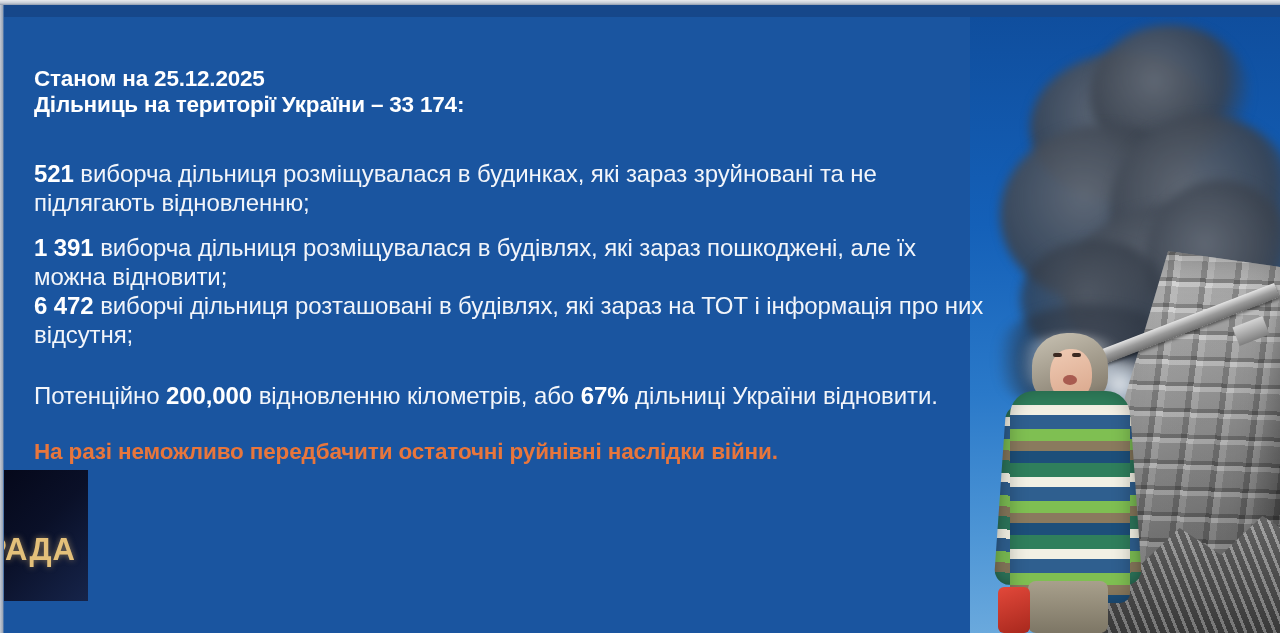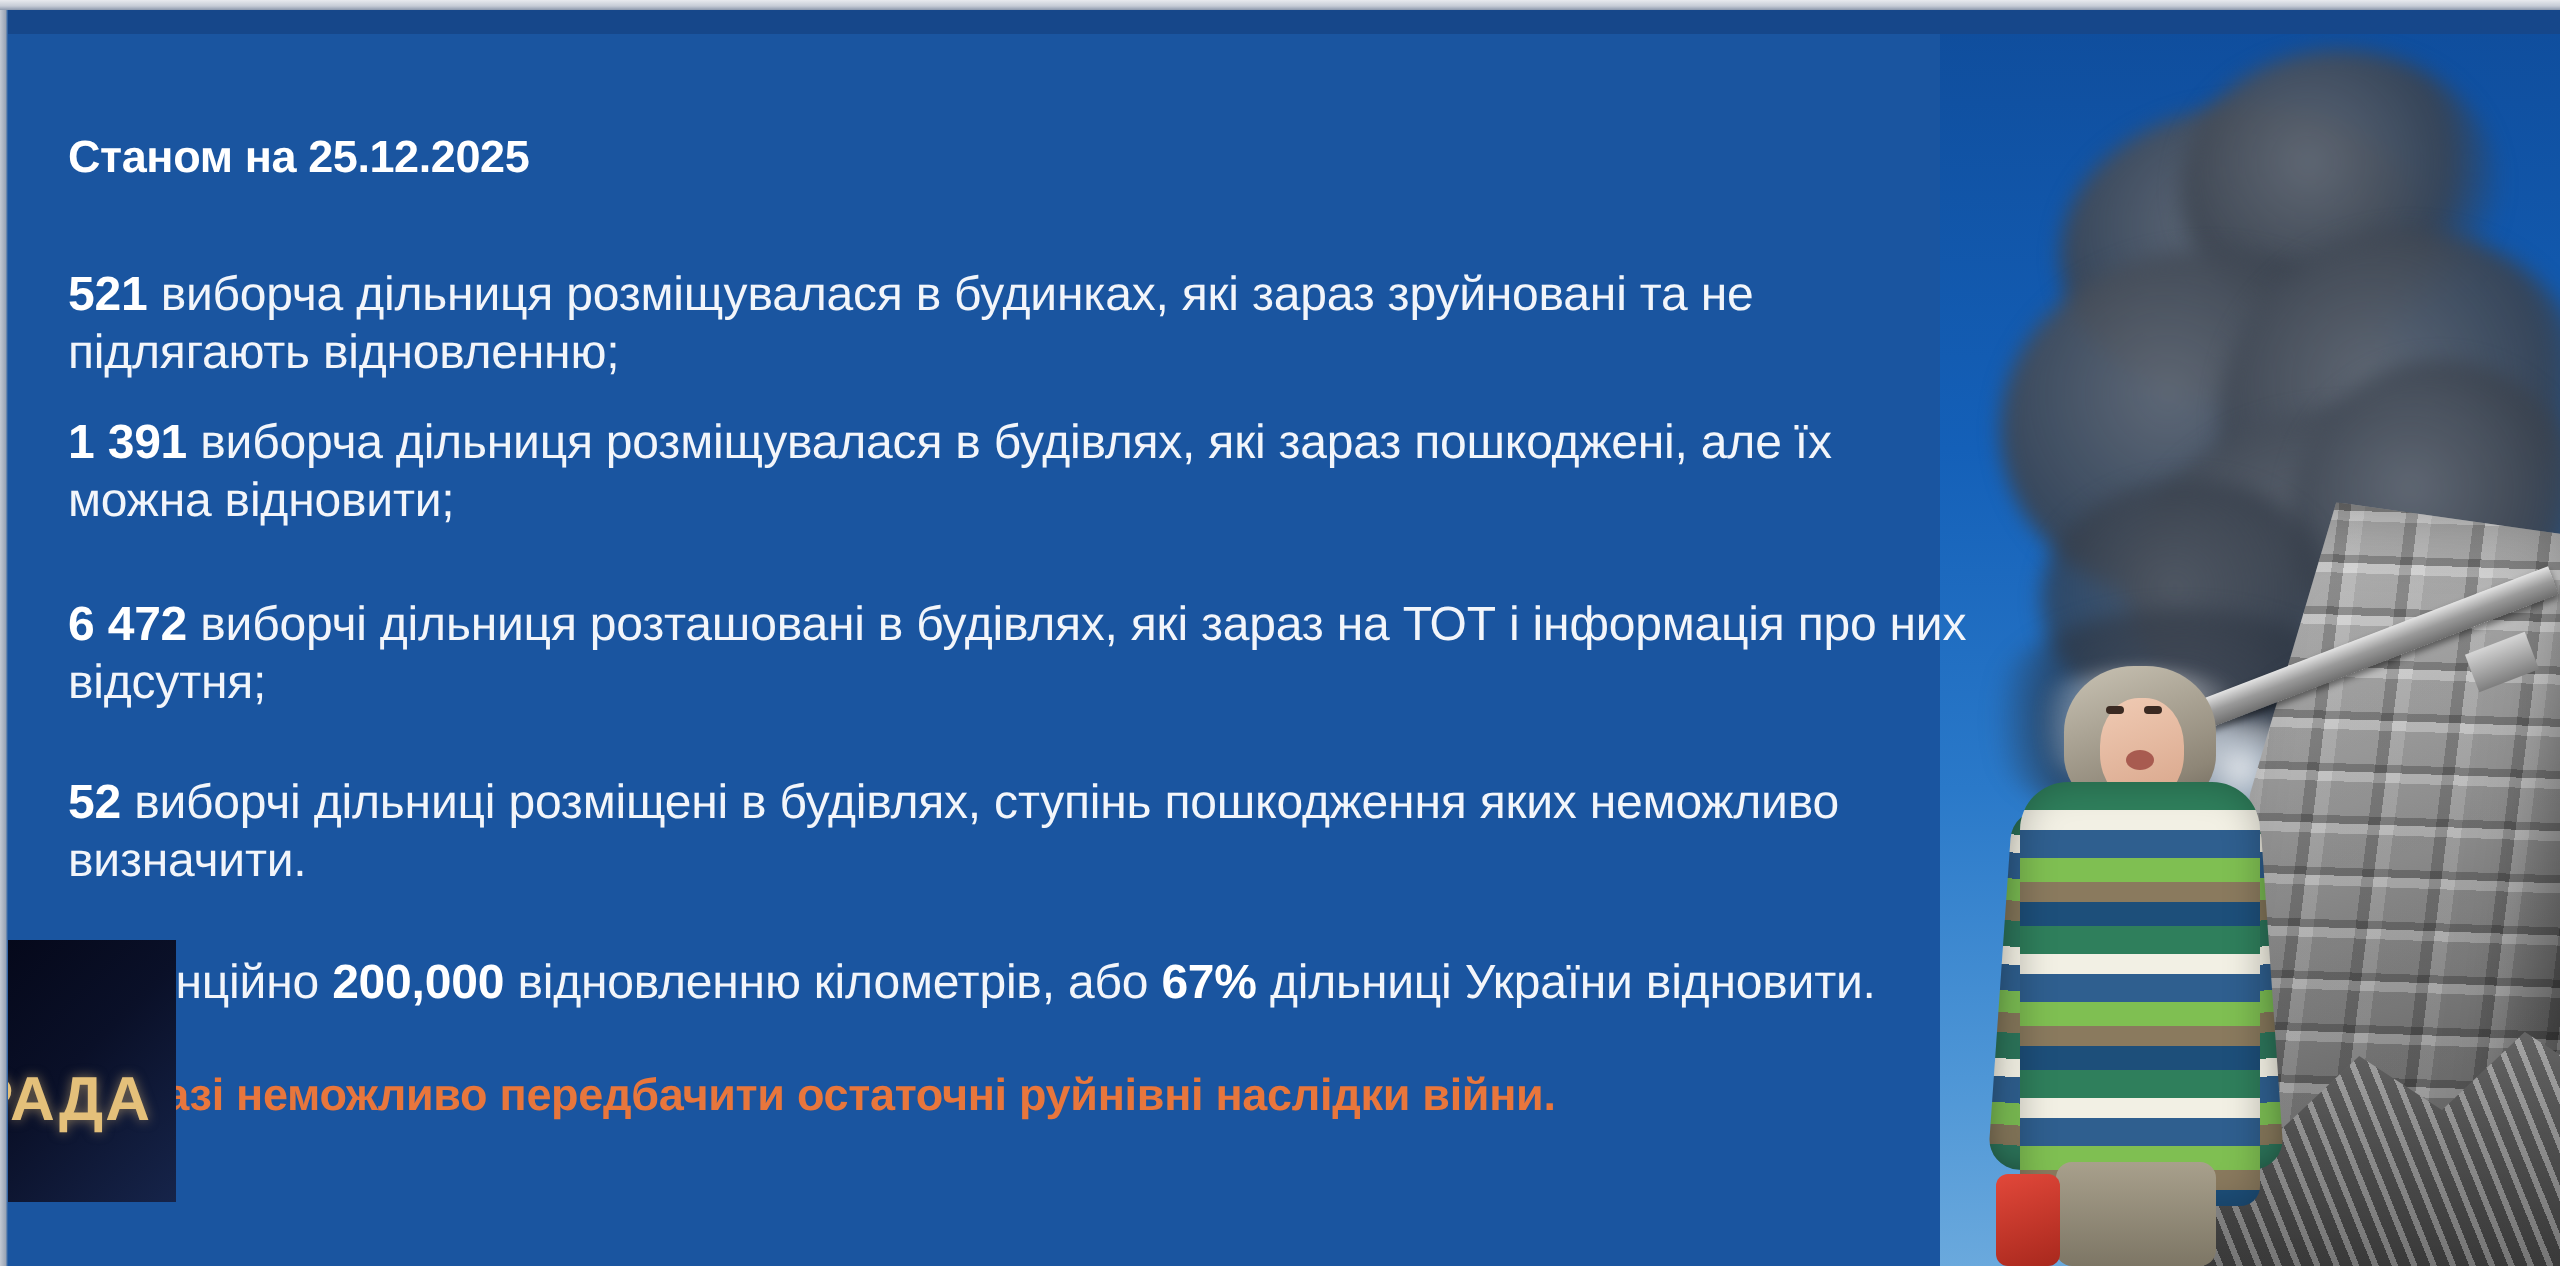--- a/index.html
+++ b/index.html
@@ -192,21 +192,21 @@
   .para {
     color:#f2f5fa;
     font-size:24px;
     line-height:29px;
     letter-spacing:-0.1px;
     max-width:952px;
   }
   .para b { font-weight:bold; color:#ffffff; }
   .p1 { margin-top:41px; }
   .p2 { margin-top:16px; }
-  .p3 { margin-top:33px; }
+  .p3 { }
   .p4 { margin-top:31px; }
   .p5 { margin-top:32px; }
   .warn {
     margin-top:28px;
     color:#e8763c;
     font-weight:bold;
     font-size:22.5px;
     line-height:28px;
     letter-spacing:-0.15px;
   }
@@ -274,28 +274,28 @@
       <div class="armR"></div>
       <div class="body"></div>
       <div class="legs"></div>
       <div class="redbag"></div>
     </div>
   </div>
 
   <div class="content">
 
     <div class="heading">Станом на 25.12.2025</div>
+    <div class="heading">Дільниць на території України – 33 174:</div>
 
     <p class="para p1"><b>521</b><span> виборча дільниця розміщувалася в будинках, які зараз зруйновані та не підлягають відновленню;</span></p>
 
     <p class="para p2"><b>1 391</b><span> виборча дільниця розміщувалася в будівлях, які зараз пошкоджені, але їх можна відновити;</span></p>
 
     <p class="para p3"><b>6 472</b><span> виборчі дільниця розташовані в будівлях, які зараз на ТОТ і інформація про них відсутня;</span></p>
 
-    <p class="para p4"><b>52</b><span> виборчі дільниці розміщені в будівлях, ступінь пошкодження яких неможливо визначити.</span></p>
 
     <p class="para p5"><span>Пот</span><span>енційно </span><b>200,000</b><span> відновленню кілометрів, або </span><b>67%</b><span> дільниці </span><span>Укра</span><span>їни відновити.</span></p>
 
     <p class="warn"><span>На </span><span>разі неможливо передбачити остаточні руйнівні наслідки війни.</span></p>
 
   </div>
 
   <div class="overlay">
     <div class="rada">РАДА</div>
   </div>

